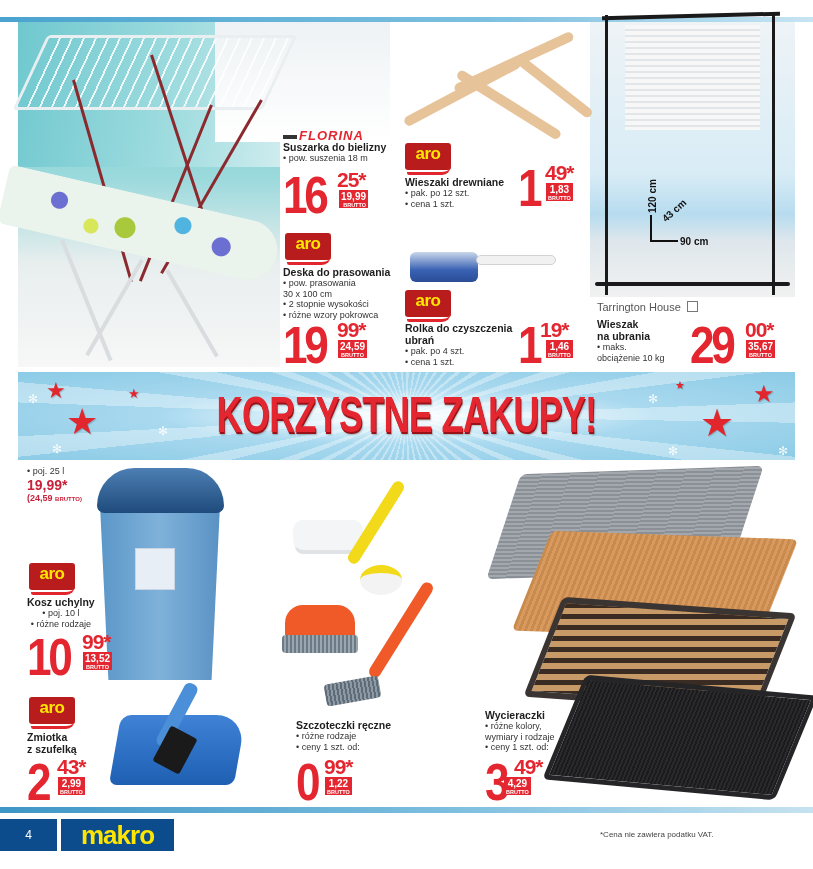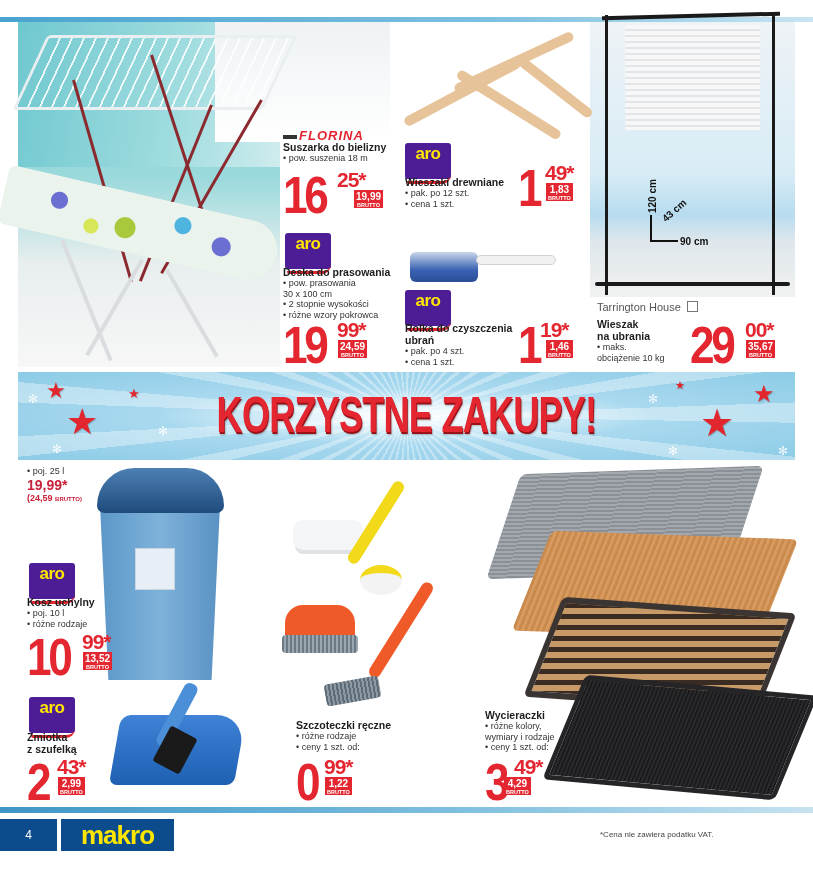--- a/index.html
+++ b/index.html
@@ -60,21 +60,21 @@
   .banner-rays { position: absolute; inset: 0;
     background: repeating-conic-gradient(from 0deg at 50% 50%, rgba(255,255,255,0.35) 0deg 3deg, transparent 3deg 8deg); }
   .banner-title { position: absolute; left: 0; right: 0; top: 14px; text-align: center;
     font-family: "Liberation Sans", sans-serif; font-weight: 700; font-size: 50px; letter-spacing: -1px;
     color: #e3262f; transform: scaleX(0.72); transform-origin: center;
     text-shadow: 1px 2px 0 #9a1218, 2px 3px 2px rgba(0,0,0,0.25); }
   .star { position: absolute; color: #e2262e; line-height: 1; text-shadow: 1px 1px 1px rgba(0,0,0,0.2); }
   .snow { position: absolute; color: rgba(255,255,255,0.85); font-size: 12px; }
 
   
-  .aro { width: 46px; height: 36px; background: #4c1d95; border-radius: 3px; position: absolute;
+  .aro { width: 46px; height: 27px; background: #b91c1c; border-radius: 3px; position: absolute;
     overflow: visible; }
   .aro span { position: absolute; left: 0; right: 0; top: 1px; text-align: center;
     color: #ffe600; font-weight: 700; font-size: 17px; font-family: "Liberation Sans", sans-serif; letter-spacing: -0.5px; }
   .aro::after { content: ""; position: absolute; left: 2px; bottom: -5px; width: 44px; height: 6px;
     border-bottom: 3px solid #e2262e; border-radius: 0 0 40px 10px; }
 
   
   .p-title { font-weight: 700; font-size: 10.5px; color: #1d1d1d; line-height: 12px; }
   .p-line { font-size: 9px; color: #333; line-height: 10.5px; }
 
@@ -170,21 +170,21 @@
 <div class="abs roller-handle"></div>
 
 <div class="abs florina">FLORINA</div>
 <div class="abs" style="left:283px;top:141px;">
   <div class="p-title">Suszarka do bielizny</div>
   <div class="p-line">• pow. suszenia 18 m</div>
 </div>
 <div class="price" style="left:283px;top:170px;width:100px;">
   <span class="int">16</span>
   <span class="dec" style="left:54px;">25*</span>
-  <span class="gross" style="left:71px;">
+  <span class="gross" style="left:56px;text-align:right;">
     <span>19,99</span>
     <span class="bl">BRUTTO</span>
   </span>
 </div>
 
 <div class="aro" style="left:405px;top:143px;">
     <span>aro</span>
   </div>
 <div class="abs" style="left:405px;top:176px;">
   <div class="p-title">Wieszaki drewniane</div>
@@ -305,21 +305,21 @@
   <div style="font-weight:700;font-size:14px;color:#c8213a;line-height:16px;">19,99*</div>
   <div style="font-weight:700;font-size:9px;color:#c8213a;">
     <span>(24,59</span>
     <span style="font-size:6px;">BRUTTO)</span>
   </div>
 </div>
 
 <div class="aro" style="left:29px;top:563px;">
     <span>aro</span>
   </div>
-<div class="abs" style="left:27px;top:596px;">
+<div class="abs" style="left:27px;top:596px;text-align:center;">
   <div class="p-title">Kosz uchylny</div>
   <div class="p-line">• poj. 10 l</div>
   <div class="p-line">• różne rodzaje</div>
 </div>
 <div class="price" style="left:27px;top:632px;width:100px;">
   <span class="int">10</span>
   <span class="dec" style="left:55px;">99*</span>
   <span class="gross" style="left:56px;">
     <span>13,52</span>
     <span class="bl">BRUTTO</span>

